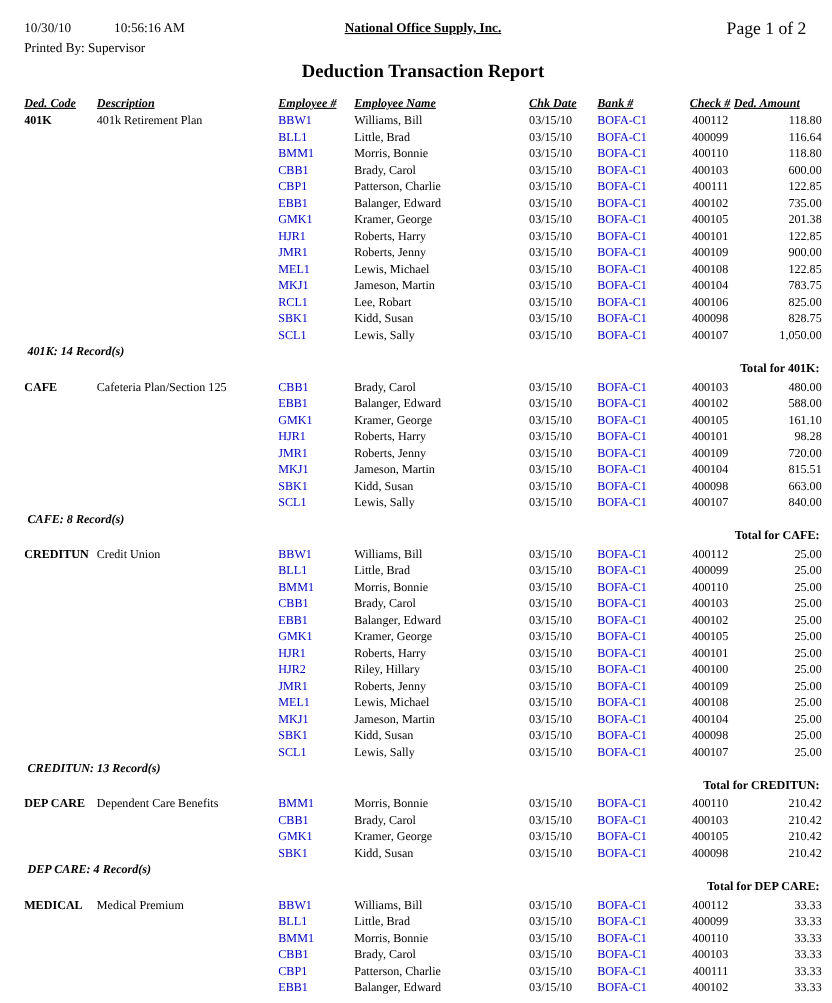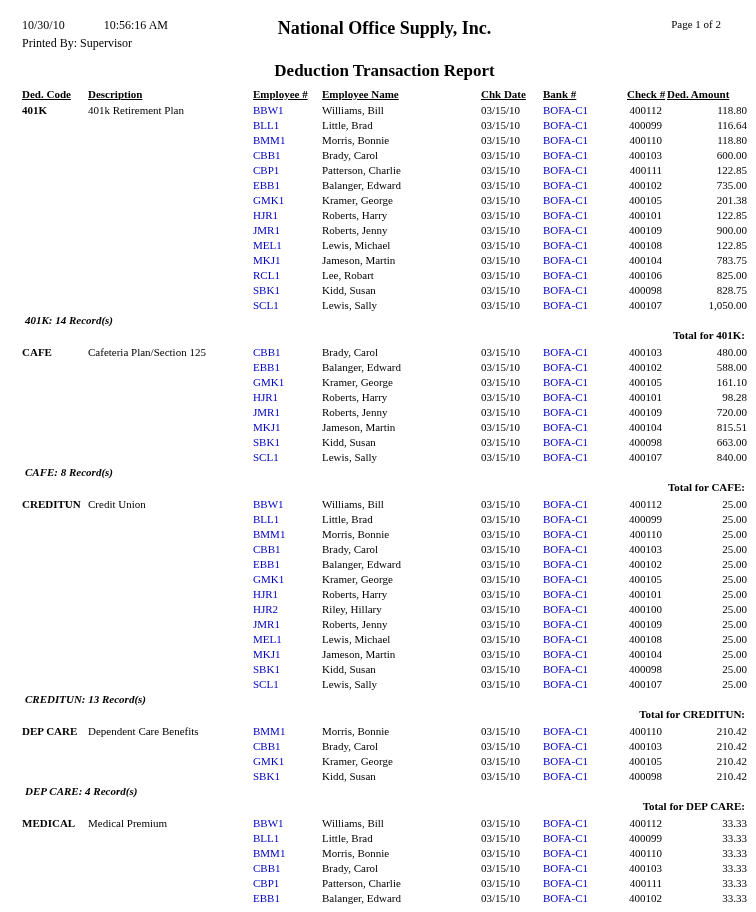--- a/index.html
+++ b/index.html
@@ -9,33 +9,33 @@
     color:#000;
   }
   .page { padding:18px 9px 0 22px; }
 
   
   .header { position:relative; height:64px; }
   .header-left { position:absolute; left:0; top:0; font-size:12px; }
   .datetime-line span.time { margin-left:39px; }
   .printed-by { margin-top:3px; font-size:12px; }
   .header-center { position:absolute; left:0; right:0; top:0; text-align:center; }
-  .company { font-size:18px; font-weight:bold; }
+  .company { font-size:12px; font-weight:bold;text-decoration:underline; }
   .title { font-size:17px; font-weight:bold; margin-top:22px; }
-  .header-right { position:absolute; right:26px; top:0; font-size:11px; }
+  .header-right { position:absolute; right:14px; top:0; font-size:16px; }
 
   
   .row {
     display:grid;
     grid-template-columns:66px 165px 69px 159px 62px 84px 40px 80px;
     height:15px; line-height:15px; font-size:11px;
   }
   .header-row { height:17px; line-height:17px; margin-top:4px; }
   .hc { font-weight:bold; white-space:nowrap; }
-  .hc span { text-decoration:underline; }
+  .hc span { text-decoration:underline;font-style:italic; }
   .cell { white-space:nowrap; overflow:hidden; }
   .code { font-weight:bold; }
   .blue { color:#0000c0; }
   .num { text-align:right; }
   .check { padding-right:5px; }
   .span-all { grid-column:1 / 9; padding-left:3px;font-weight:bold; }
   .italic { font-style:italic; }
   .total-row { height:17px;gap:24px; }
   .total-label { grid-column:1 / 7; text-align:right; font-weight:bold; padding-right:2px; }
   .total-amount {

